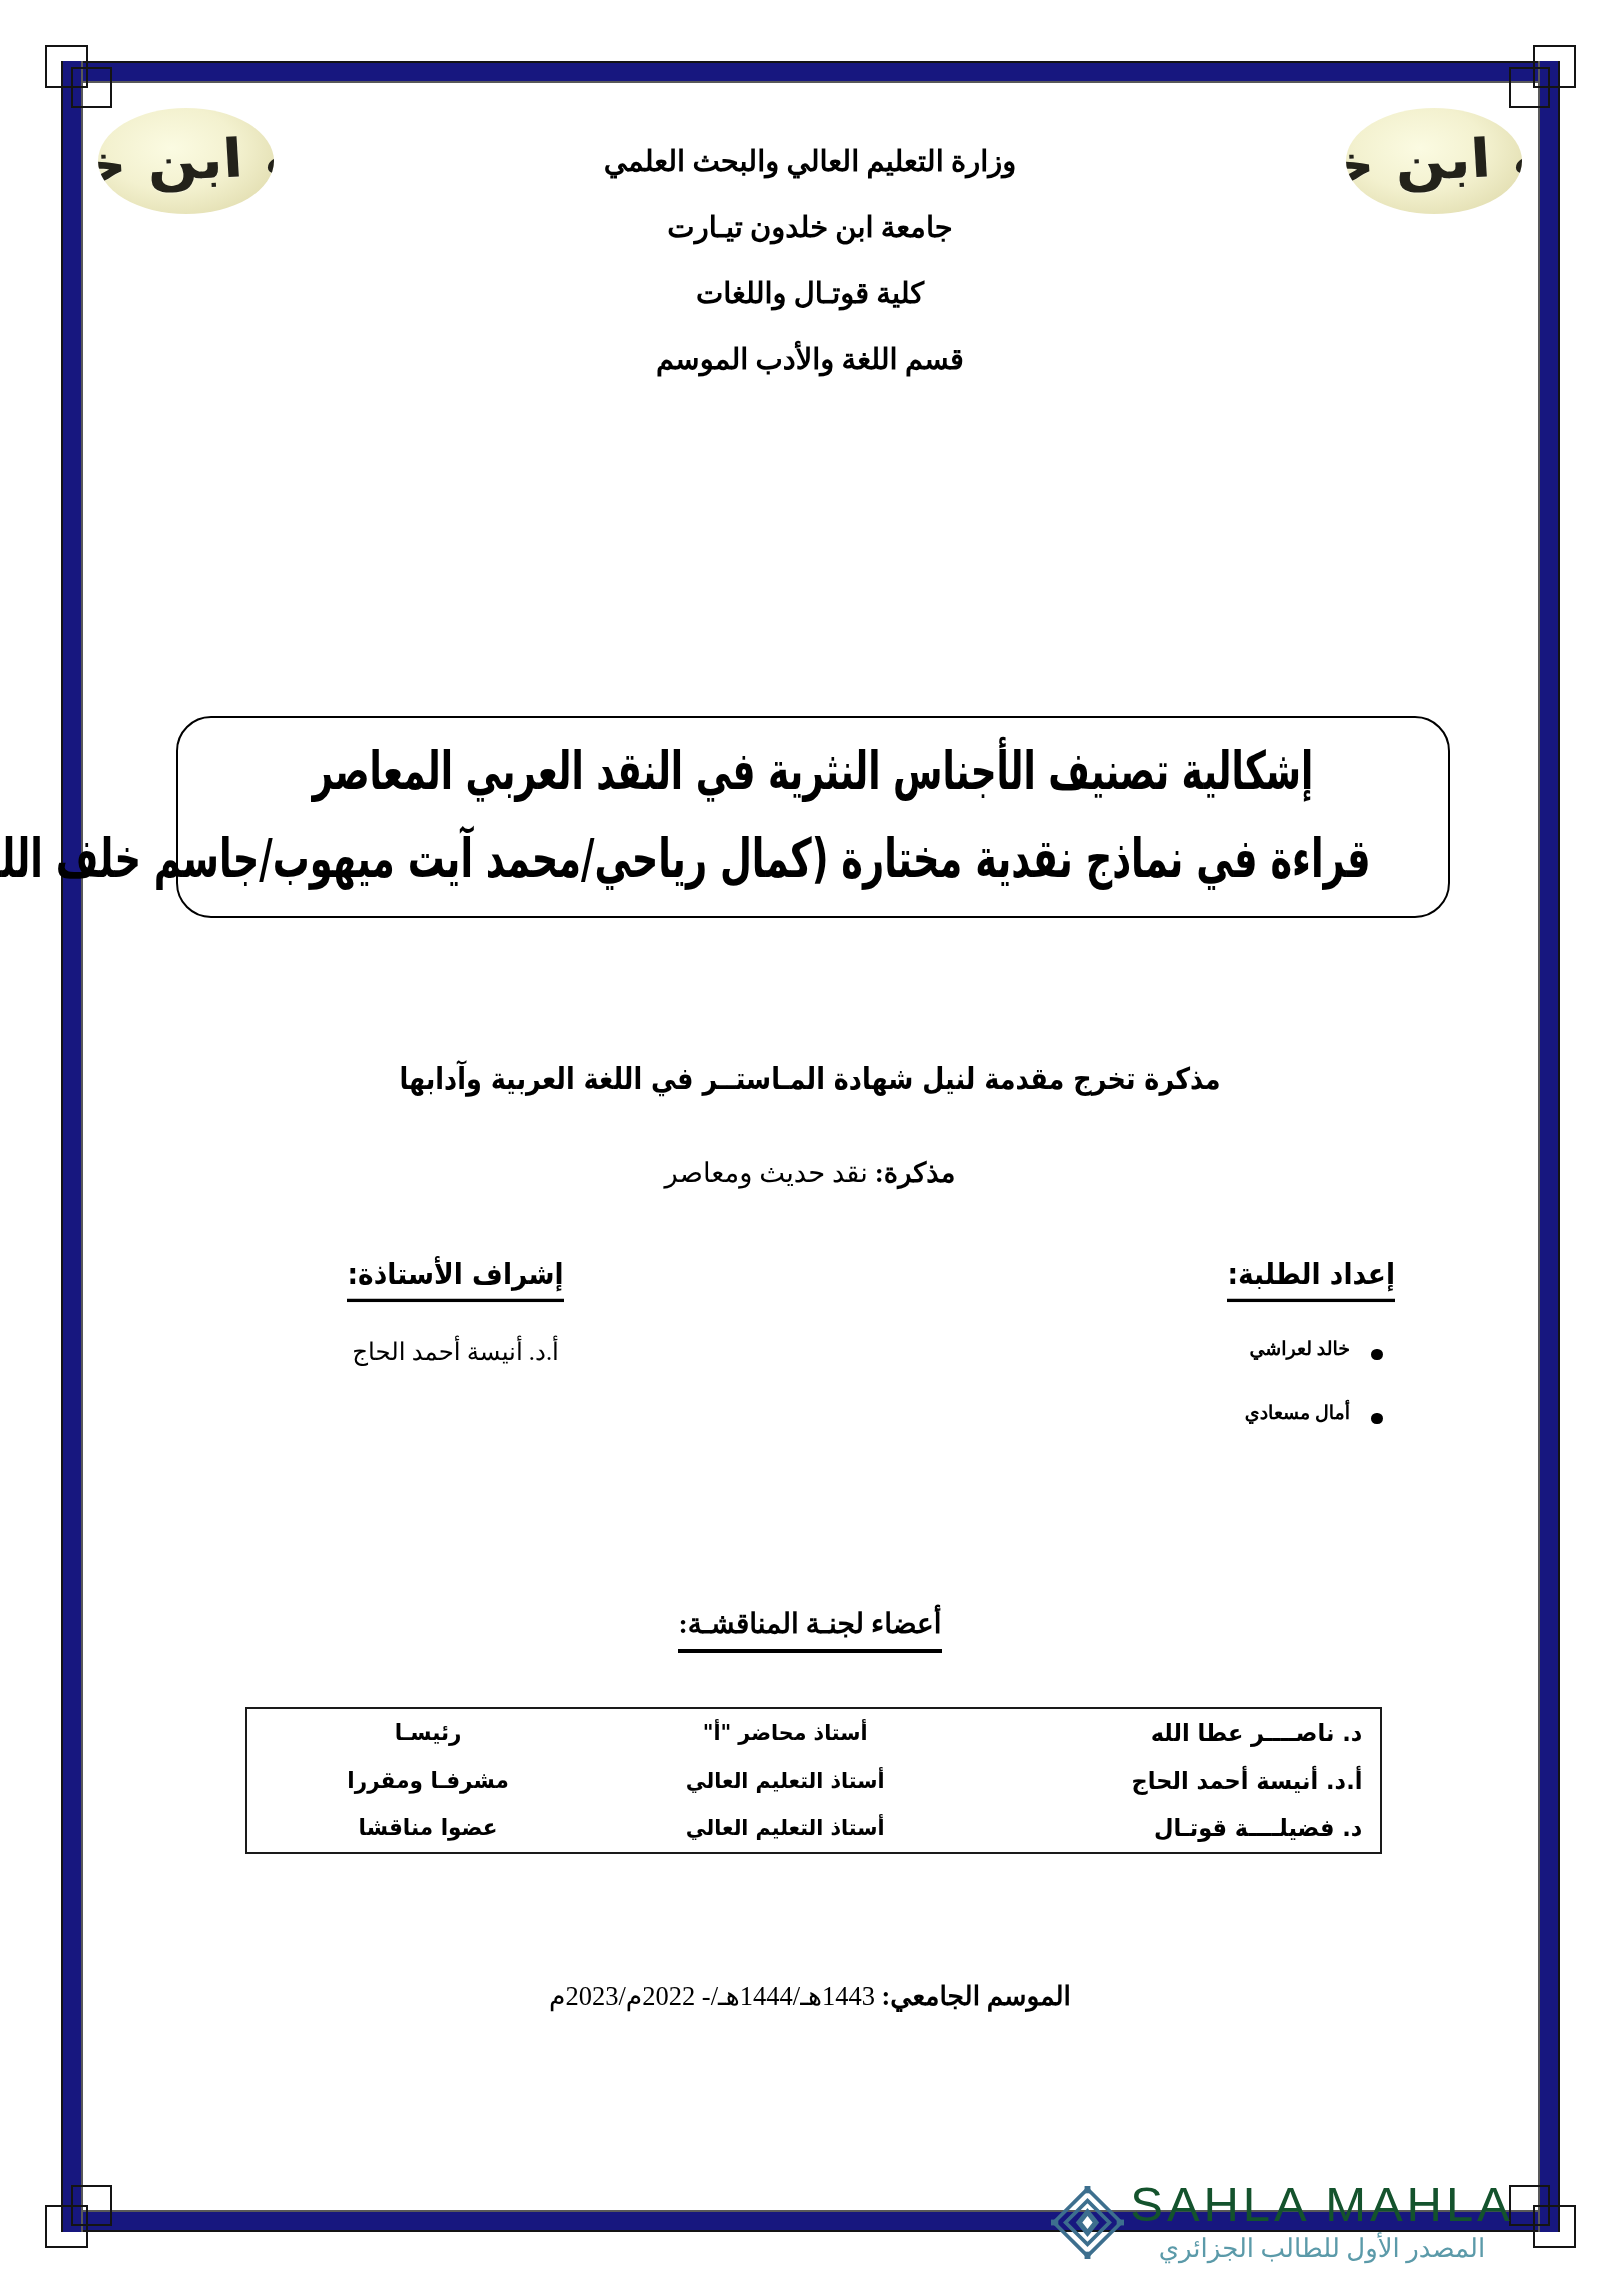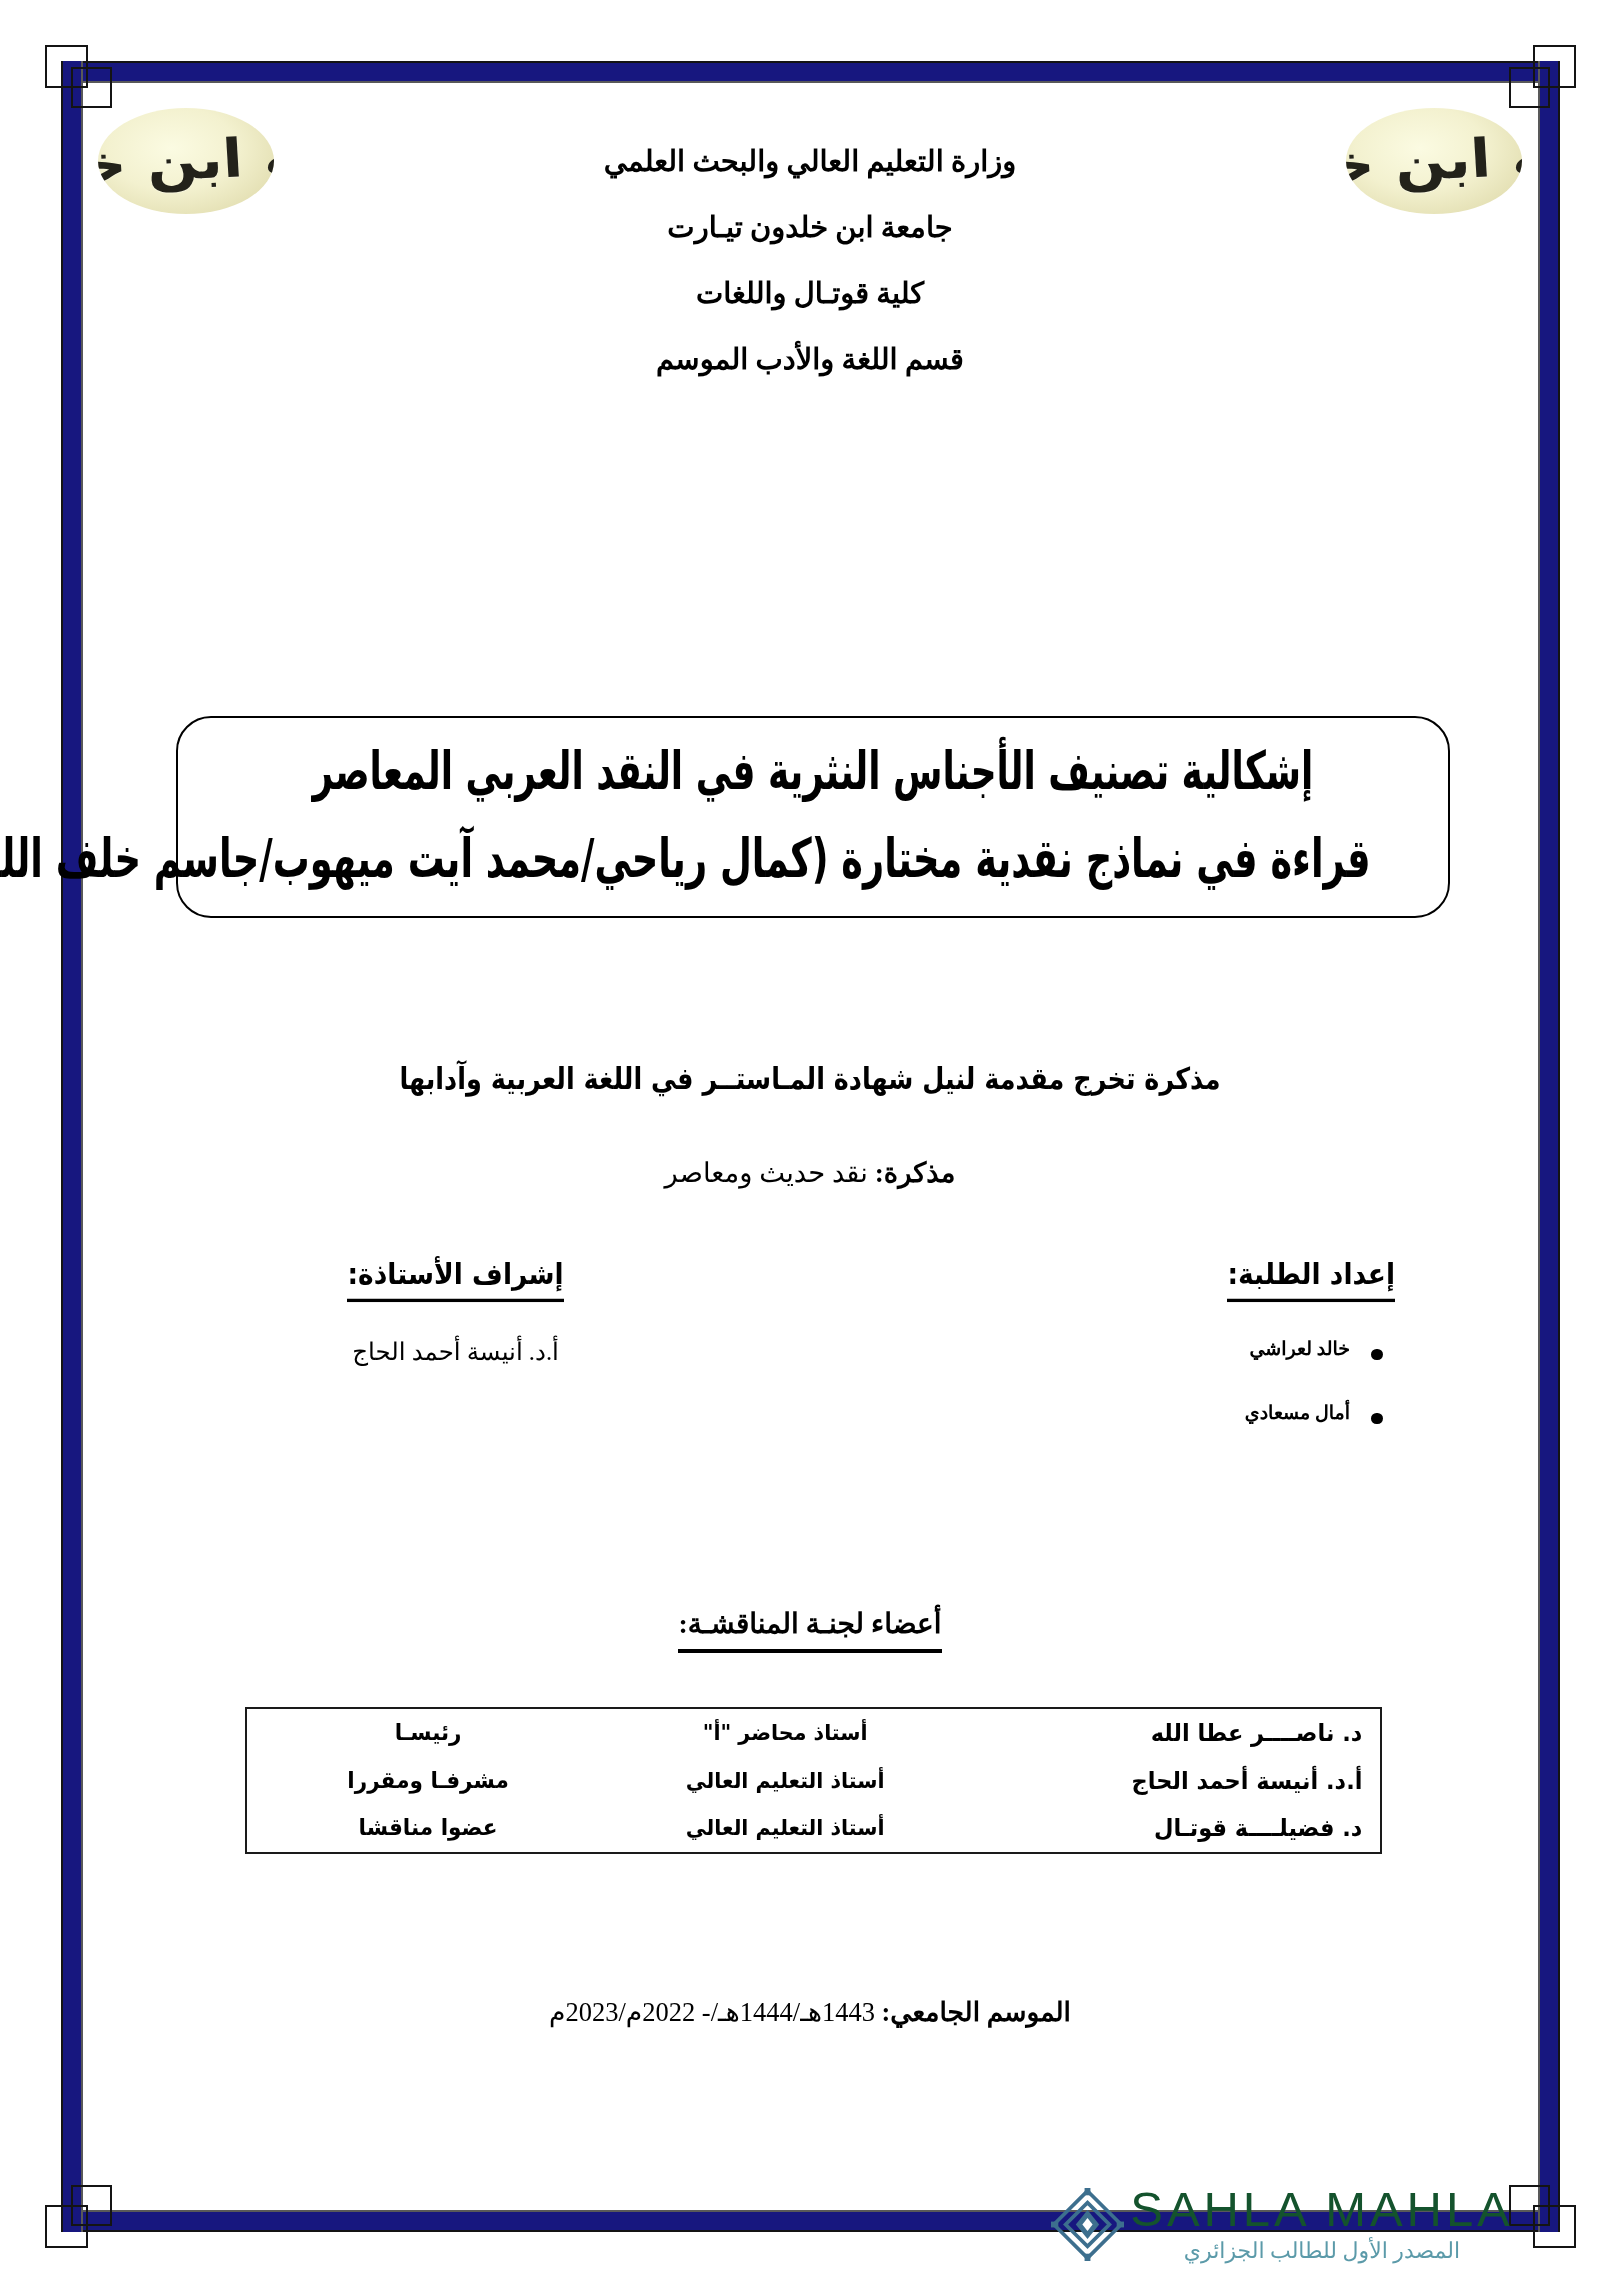--- a/index.html
+++ b/index.html
@@ -208,21 +208,20 @@
   .jury-table td.c-rank{text-align:center;width:31%;font-size:20.6px;}
   .jury-table td.c-role{text-align:center;width:32%;font-size:21.6px;}
 
   
   .year{
     position:absolute;left:0;right:0;top:1980px;
     text-align:center;
     font-family:"Liberation Serif","DejaVu Serif",serif;
     font-size:26.5px;
     color:#000;
-    margin-top:16px;
   }
   .year b{font-weight:700;}
 
   
   .watermark{
     position:absolute;
     right:19.6px;bottom:29px;
     width:549px;
     text-align:left;
     pointer-events:none;
@@ -232,21 +231,21 @@
   .wm-main{
     font-family:"Liberation Sans","DejaVu Sans",sans-serif;
     font-size:49px;
     letter-spacing:3.9px;
     color:#14532d;
     line-height:1;
     white-space:nowrap;
   }
   .wm-sub{
     font-family:"Liberation Serif","DejaVu Serif",serif;
-    font-size:22px;
+    font-size:26px;
     color:#5b9aa9;
     margin-top:3.9px;
     white-space:nowrap;
     direction:rtl;
   }
   .wm-mark{
     width:73px;height:73px;
     flex:0 0 73px;
   }
 </style>

